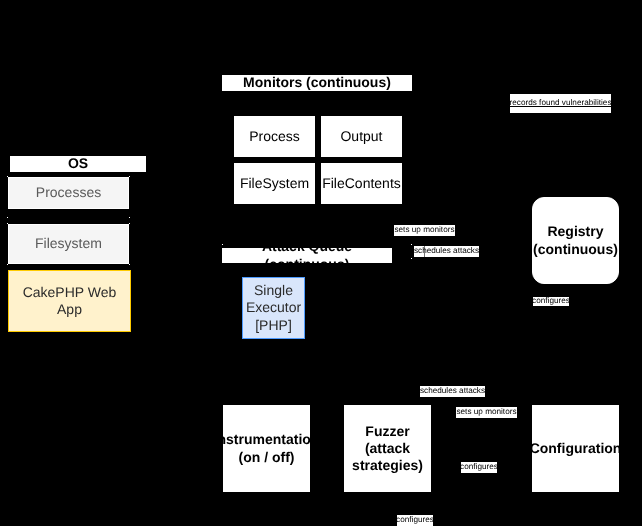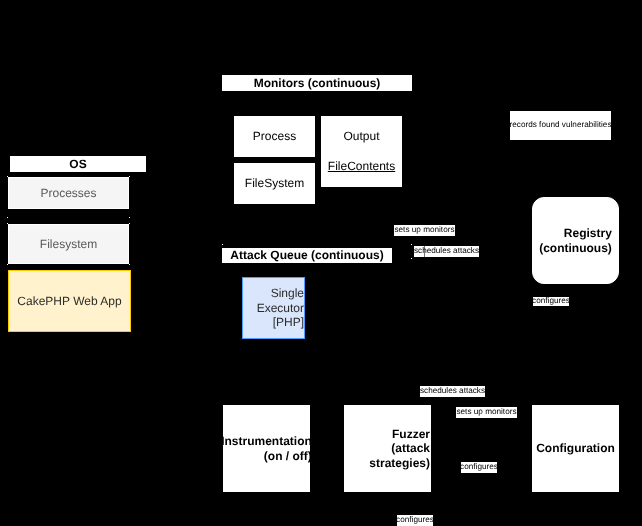--- a/index.html
+++ b/index.html
@@ -2,22 +2,22 @@
 <html><head>
 <meta charset="utf-8">
 <title>Fuzzing Architecture Diagram</title>
 <style>
   html,body{margin:0;padding:0;background:#000000;}
   #canvas{position:relative;width:642px;height:526px;background:#000000;overflow:hidden;
     font-family:"Liberation Sans", sans-serif;
     -webkit-font-smoothing:antialiased;text-rendering:geometricPrecision;}
 
   .node{position:absolute;box-sizing:border-box;display:flex;align-items:center;
-    justify-content:center;text-align:right;line-height:1.22;white-space:pre-line;
-    font-size:12px;}
+    justify-content:center;text-align:center;line-height:1.22;white-space:pre-line;
+    font-size:14px;}
   .nwhite{background:#ffffff;border:1px solid #ffffff;color:#000000;}
   .ngrey {background:#f5f5f5;border:1px solid #ffffff;color:#5a5a5a;}
   .ncream{background:#fff2cc;border:1px solid #ffcb00;color:#2b2b2b;}
   .nblue {background:#d9e6fb;border:1px solid #4d9bff;color:#2b2b2b;}
   .bold{font-weight:bold;}
 
   .edgelabel{position:absolute;box-sizing:border-box;background:#ffffff;color:#000000;
     font-size:8.2px;line-height:1;white-space:nowrap;display:flex;align-items:center;
     justify-content:center;overflow:hidden;}
 
@@ -64,21 +64,21 @@
   <div class="handles" style="left:222px;top:75px;width:190px;height:16px;">
     <b class="tl"></b>
       <b class="tr"></b>
       <b class="bl"></b>
       <b class="br"></b>
     </div>
 
   <div class="node nwhite" style="left:234px;top:116px;width:81px;height:41px;">Process</div>
   <div class="node nwhite" style="left:321px;top:116px;width:81px;height:41px;">Output</div>
   <div class="node nwhite" style="left:234px;top:163px;width:81px;height:41px;">FileSystem</div>
-  <div class="node nwhite" style="left:321px;top:146px;width:81px;height:41px;text-decoration:underline;">FileContents</div>
+  <div class="node nwhite" style="left:321px;top:163px;width:81px;height:41px;">FileContents</div>
 
   <div class="node nwhite bold" style="left:222px;top:248px;width:170px;height:15px;">Attack Queue (continuous)</div>
   <div class="handles" style="left:222px;top:244px;width:190px;height:15px;">
     <b class="tl"></b>
       <b class="tr"></b>
       <b class="bl"></b>
       <b class="br"></b>
     </div>
 
   <div class="node nblue" style="left:242px;top:277px;width:63px;height:62px;">Single Executor
@@ -88,21 +88,21 @@
 (continuous)</div>
 
   <div class="node nwhite bold" style="left:223px;top:405px;width:87px;height:87px;">Instrumentation
 (on / off)</div>
 
   <div class="node nwhite bold" style="left:344px;top:405px;width:87px;height:87px;">Fuzzer
 (attack strategies)</div>
 
   <div class="node nwhite bold" style="left:532px;top:405px;width:87px;height:87px;">Configuration</div>
 
-  <div class="edgelabel" style="left:510px;top:111px;width:101px;height:29px;">records found vulnerabilities</div>
+  <div class="edgelabel" style="left:510px;top:94px;width:101px;height:19px;text-decoration:underline;">records found vulnerabilities</div>
   <div class="edgelabel" style="left:394px;top:225px;width:61px;height:11px;">sets up monitors</div>
   <div class="edgelabel" style="left:414px;top:246px;width:65px;height:11px;">schedules attacks</div>
   <div class="edgelabel" style="left:533px;top:297px;width:36px;height:9px;">configures</div>
   <div class="edgelabel" style="left:420px;top:386px;width:65px;height:11px;">schedules attacks</div>
   <div class="edgelabel" style="left:456px;top:407px;width:61px;height:11px;">sets up monitors</div>
   <div class="edgelabel" style="left:461px;top:462px;width:36px;height:11px;">configures</div>
   <div class="edgelabel" style="left:397px;top:515px;width:36px;height:11px;">configures</div>
 
   <div class="conn" style="left:424px;top:246px;width:1px;height:11px;"></div>
 

